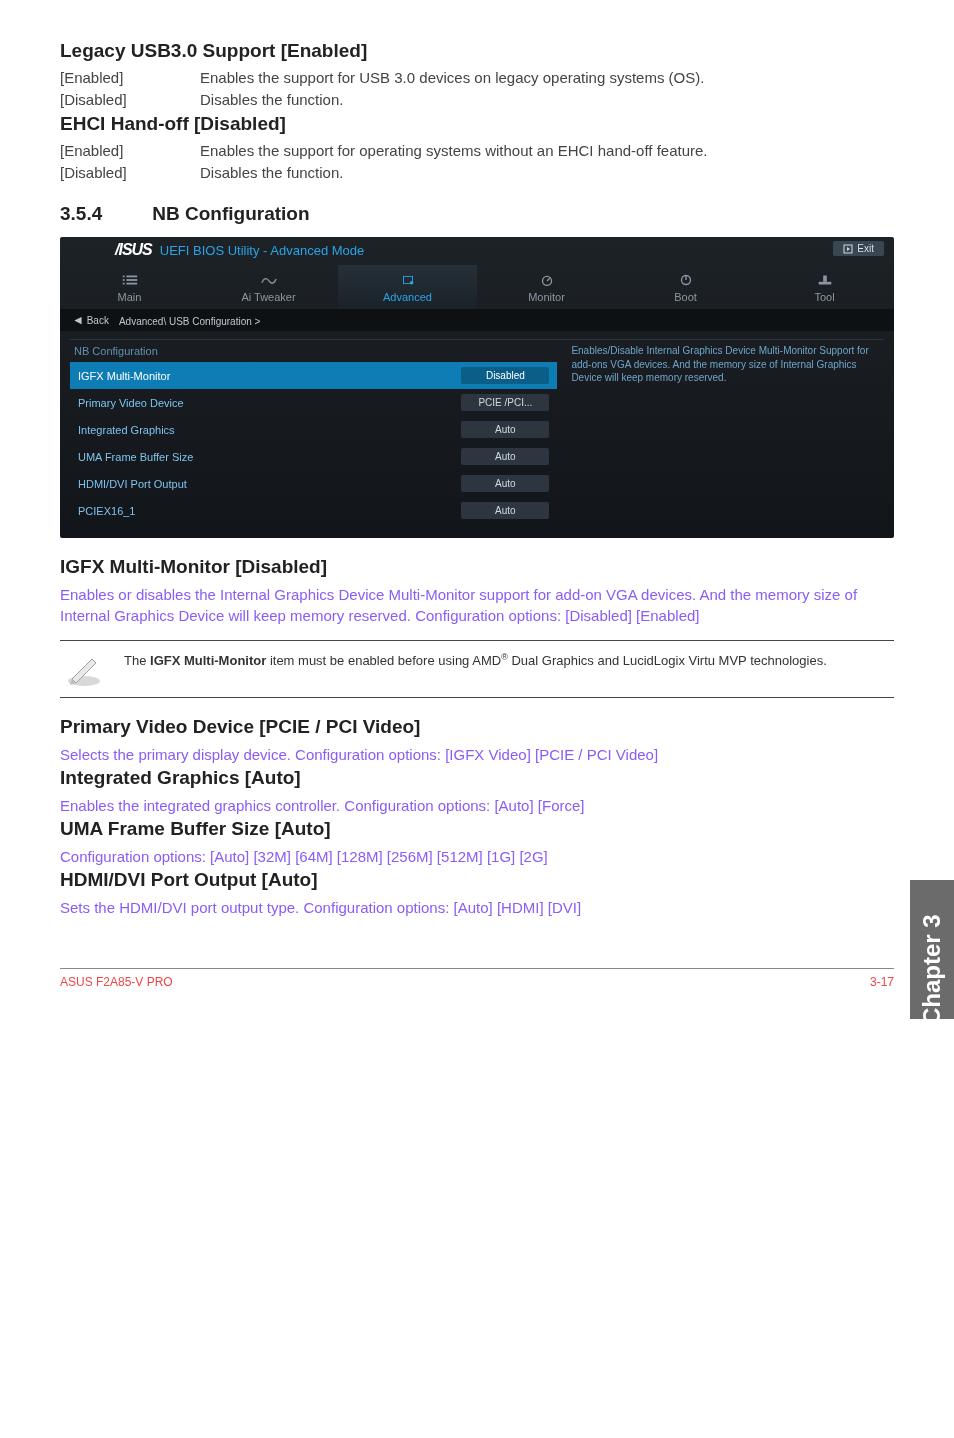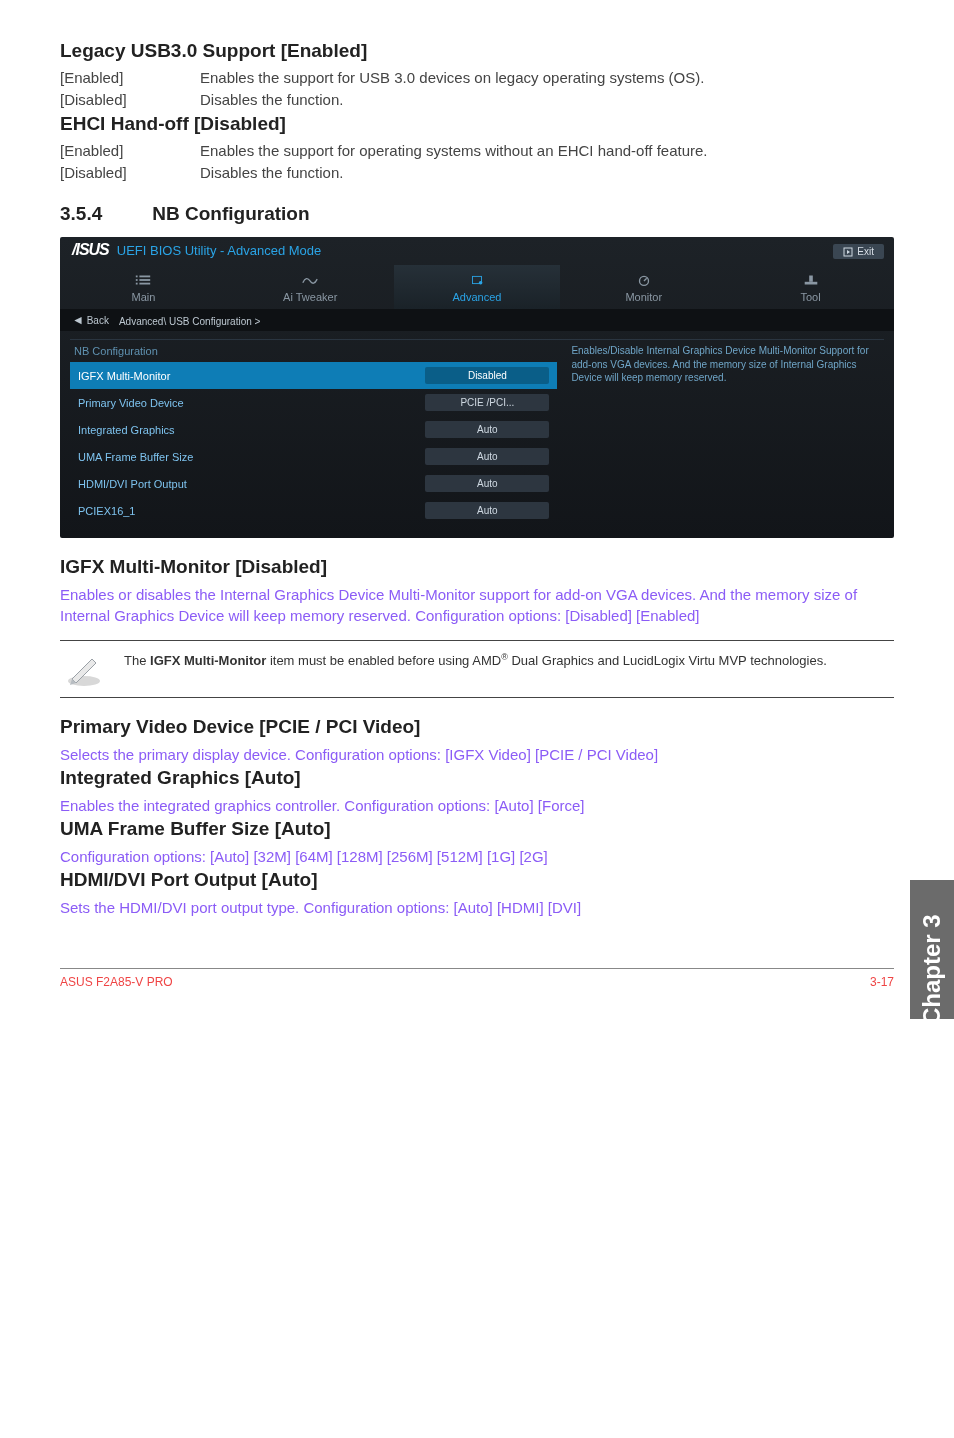--- a/index.html
+++ b/index.html
@@ -41,23 +41,24 @@
     background: linear-gradient(#1d2227, #121519);
     border-radius: 2px;
     color: #c9d4dd;
     font-size: 11px;
     width: 100%;
     margin-bottom: 18px;
     overflow: hidden;
   }
   .bios-top {
     display: flex;
-    align-items: flex-end;
+    align-items: flex-start;
     justify-content: space-between;
     padding: 4px 10px 0 10px;
+    margin-left: 43px;
   }
   .bios-logo {
     display: flex;
     align-items: center;
     gap: 6px;
     font-size: 13px;
   }
   .asus-logo {
     font-weight: bold;
     font-style: italic;
@@ -135,21 +136,21 @@
     border-bottom: none;
     padding-left: 4px;
   }
   .bios-row.selected {
     background: #0e7db6;
     color: #fff;
   }
   .bios-val {
     background: #2d3640;
     padding: 3px 0;
-    width: 124px;
+    width: 88px;
     text-align: center;
     border-radius: 2px;
     color: #cfd9e2;
     font-size: 10px;
   }
   .bios-row.selected .bios-val {
     background: #0a5e88;
     color: #fff;
   }
   .body-text {
@@ -274,20 +275,27 @@
     </div>
     <div class="bios-tab">
       <svg class="ticon" viewBox="0 0 20 14">
           <circle cx="10" cy="8" r="5" fill="none" stroke="#8a97a3" stroke-width="1.5"></circle>
           <line x1="10" y1="8" x2="13" y2="5" stroke="#8a97a3" stroke-width="1.5"></line>
         </svg>
       <span>Monitor</span>
     </div>
     <div class="bios-tab">
       <svg class="ticon" viewBox="0 0 20 14">
+          <circle cx="10" cy="7" r="5" fill="none" stroke="#8a97a3" stroke-width="1.5"></circle>
+          <line x1="10" y1="2" x2="10" y2="7" stroke="#8a97a3" stroke-width="1.5"></line>
+        </svg>
+      <span>Boot</span>
+    </div>
+    <div class="bios-tab">
+      <svg class="ticon" viewBox="0 0 20 14">
           <rect x="3" y="9" width="14" height="3" fill="#8a97a3"></rect>
           <rect x="8" y="2" width="4" height="7" fill="#8a97a3"></rect>
         </svg>
       <span>Tool</span>
     </div>
   </div>
   <div class="bios-sub">
     <span><span class="back-arrow">◄</span> <span>Back</span></span>
     <span>Advanced\ USB Configuration  &gt;</span>
   </div>

